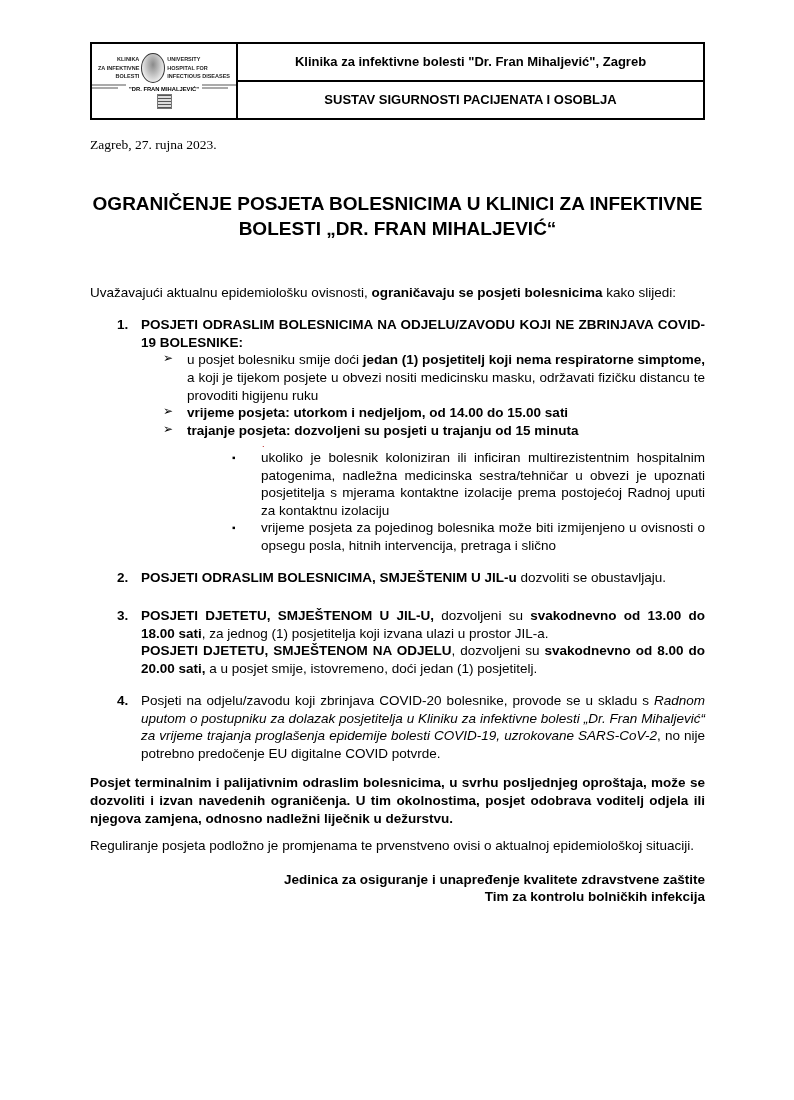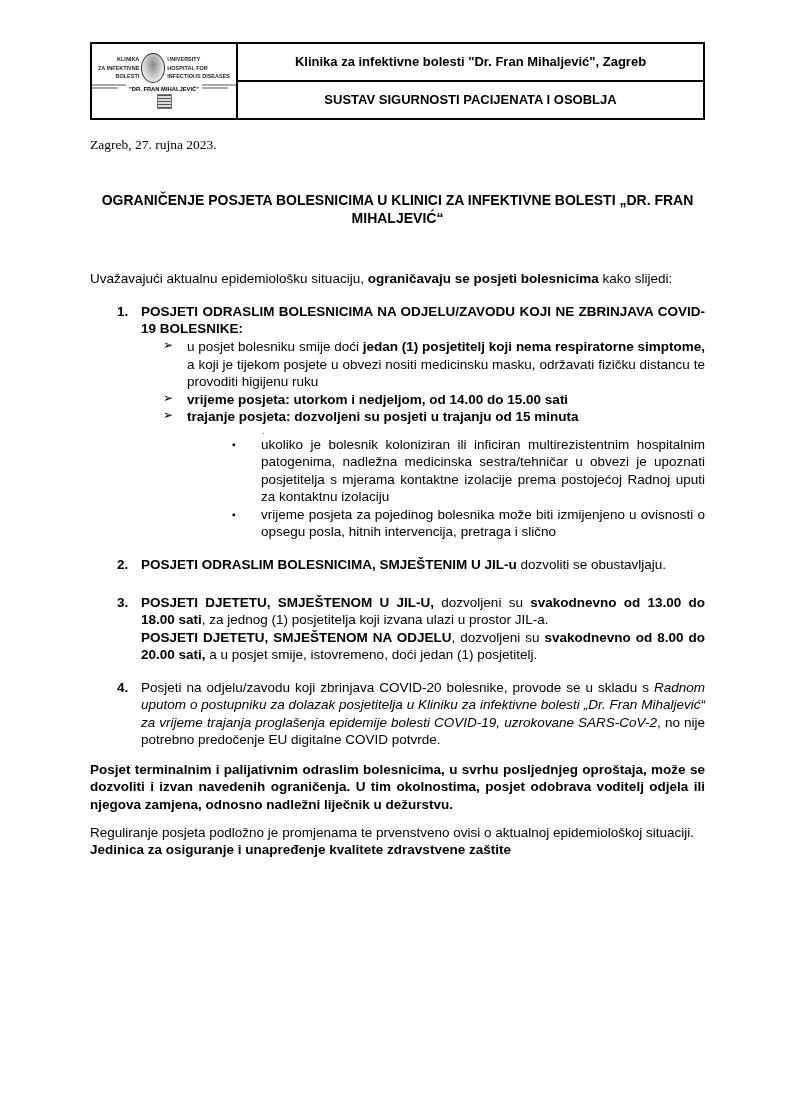--- a/index.html
+++ b/index.html
@@ -52,40 +52,40 @@
   .addr .bar.short{width:26px;}
   .logo-emblem{
     width:13px;height:13px;margin-top:1px;
     background:repeating-linear-gradient(0deg,#555 0 1px,#ddd 1px 3px);
     border:1px solid #777;
   }
   
   .date{margin:16px 0 0 0;font-family:Liberation Serif, serif;}
   .title{
     margin:37px 0 0 0;
-    font-size:14px;line-height:1.35;
+    font-size:19px;line-height:1.35;
     font-weight:bold;text-align:center;
   }
   .para{margin:0;text-align:justify;}
   .intro{margin-top:42px;}
   .li{display:flex;text-align:justify;}
   .num-item{margin-left:27px;margin-top:15px;}
   .num{width:24px;flex-shrink:0;font-weight:bold;}
   .li-text{flex:1;}
   .arrow-item{margin-left:73px;}
   .marker{width:24px;flex-shrink:0;font-size:12px;}
   .sq-item{margin-left:142px;}
   .sq{width:29px;flex-shrink:0;font-size:10px;padding-top:2px;box-sizing:border-box;}
   .stray-dot{
     margin:1px 0 1px 172px;
     font-size:9px;line-height:8px;height:8px;
   }
   .closing-bold{margin-top:12px;font-weight:bold;}
   .closing-reg{margin-top:10px;}
-  .sig{font-weight:bold;text-align:left;}
+  .sig{margin-top:16px;font-weight:bold;text-align:right;}
   .sig p{margin:0;}
 </style>
 </head>
 <body>
 
 <div class="page">
 
   <div class="hdr-table">
     <div class="hdr-logo-cell">
       <div class="logo">
@@ -119,21 +119,21 @@
     <div class="hdr-right">
       <div class="hdr-row hdr-row1">Klinika za infektivne bolesti "Dr. Fran Mihaljević", Zagreb</div>
       <div class="hdr-row">SUSTAV SIGURNOSTI PACIJENATA I OSOBLJA</div>
     </div>
   </div>
 
   <p class="date">Zagreb, 27. rujna 2023.</p>
 
   <h1 class="title">OGRANIČENJE POSJETA BOLESNICIMA U KLINICI ZA INFEKTIVNE BOLESTI „DR. FRAN MIHALJEVIĆ“</h1>
 
-  <p class="para intro"><span>Uvažavajući aktualnu epidemiološku situaciju, </span><b>ograničavaju se posjeti bolesnicima</b><span> kako slijedi:</span></p>
+  <p class="para intro"><span>Uvažavajući aktualnu epidemiološku ovisnosti, </span><b>ograničavaju se posjeti bolesnicima</b><span> kako slijedi:</span></p>
 
   <div class="li num-item">
     <span class="num">1.</span>
     <span class="li-text"><b>POSJETI ODRASLIM BOLESNICIMA NA ODJELU/ZAVODU KOJI NE ZBRINJAVA COVID-19 BOLESNIKE:</b></span>
   </div>
 
   <div class="li arrow-item">
     <span class="marker">➢</span>
     <span class="li-text"><span>u posjet bolesniku smije doći </span><b>jedan (1) posjetitelj koji nema respiratorne simptome,</b><span> a koji je tijekom posjete u obvezi nositi medicinsku masku, održavati fizičku distancu te provoditi higijenu ruku</span></span>
   </div>
@@ -170,15 +170,16 @@
   <div class="li num-item">
     <span class="num">4.</span>
     <span class="li-text"><span>Posjeti na odjelu/zavodu koji zbrinjava COVID-20 bolesnike, provode se u skladu s </span><i>Radnom uputom o postupniku za dolazak posjetitelja u Kliniku za infektivne bolesti „Dr. Fran Mihaljević“ za vrijeme trajanja proglašenja epidemije bolesti COVID-19, uzrokovane SARS-CoV-2</i><span>, no nije potrebno predočenje EU digitalne COVID potvrde.</span></span>
   </div>
 
   <p class="para closing-bold">Posjet terminalnim i palijativnim odraslim bolesnicima, u svrhu posljednjeg oproštaja, može se dozvoliti i izvan navedenih ograničenja. U tim okolnostima, posjet odobrava voditelj odjela ili njegova zamjena, odnosno nadležni liječnik u dežurstvu.</p>
   <p class="para closing-reg">Reguliranje posjeta podložno je promjenama te prvenstveno ovisi o aktualnoj epidemiološkoj situaciji.</p>
 
   <div class="sig">
     <p>Jedinica za osiguranje i unapređenje kvalitete zdravstvene zaštite</p>
+    <p>Tim za kontrolu bolničkih infekcija</p>
   </div>
 
 </div>
 
 </body></html>

